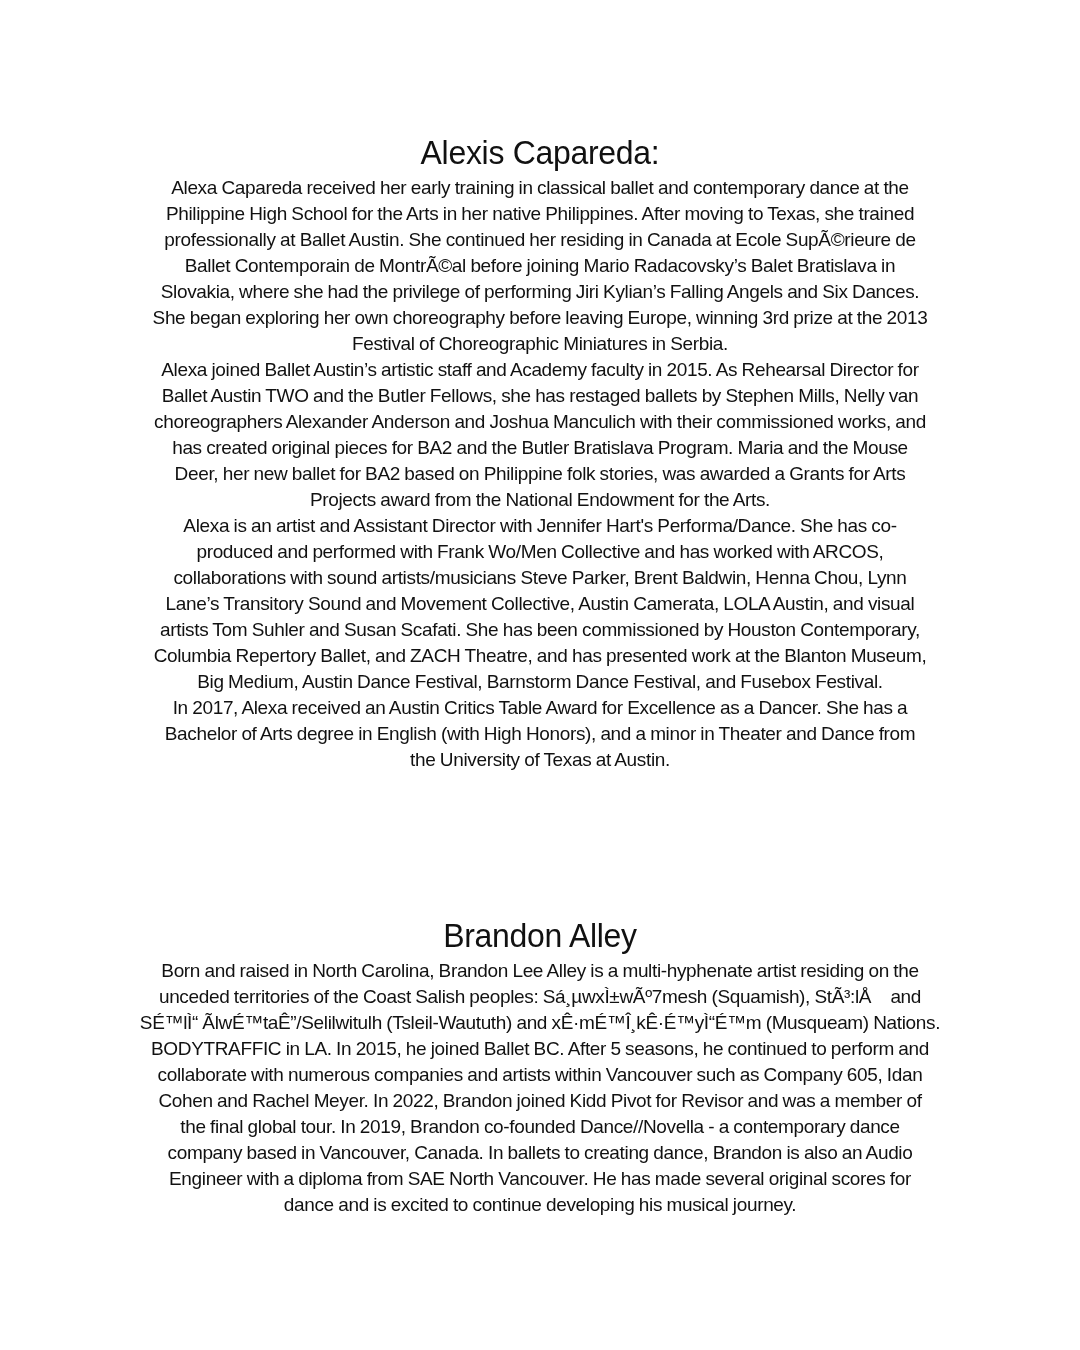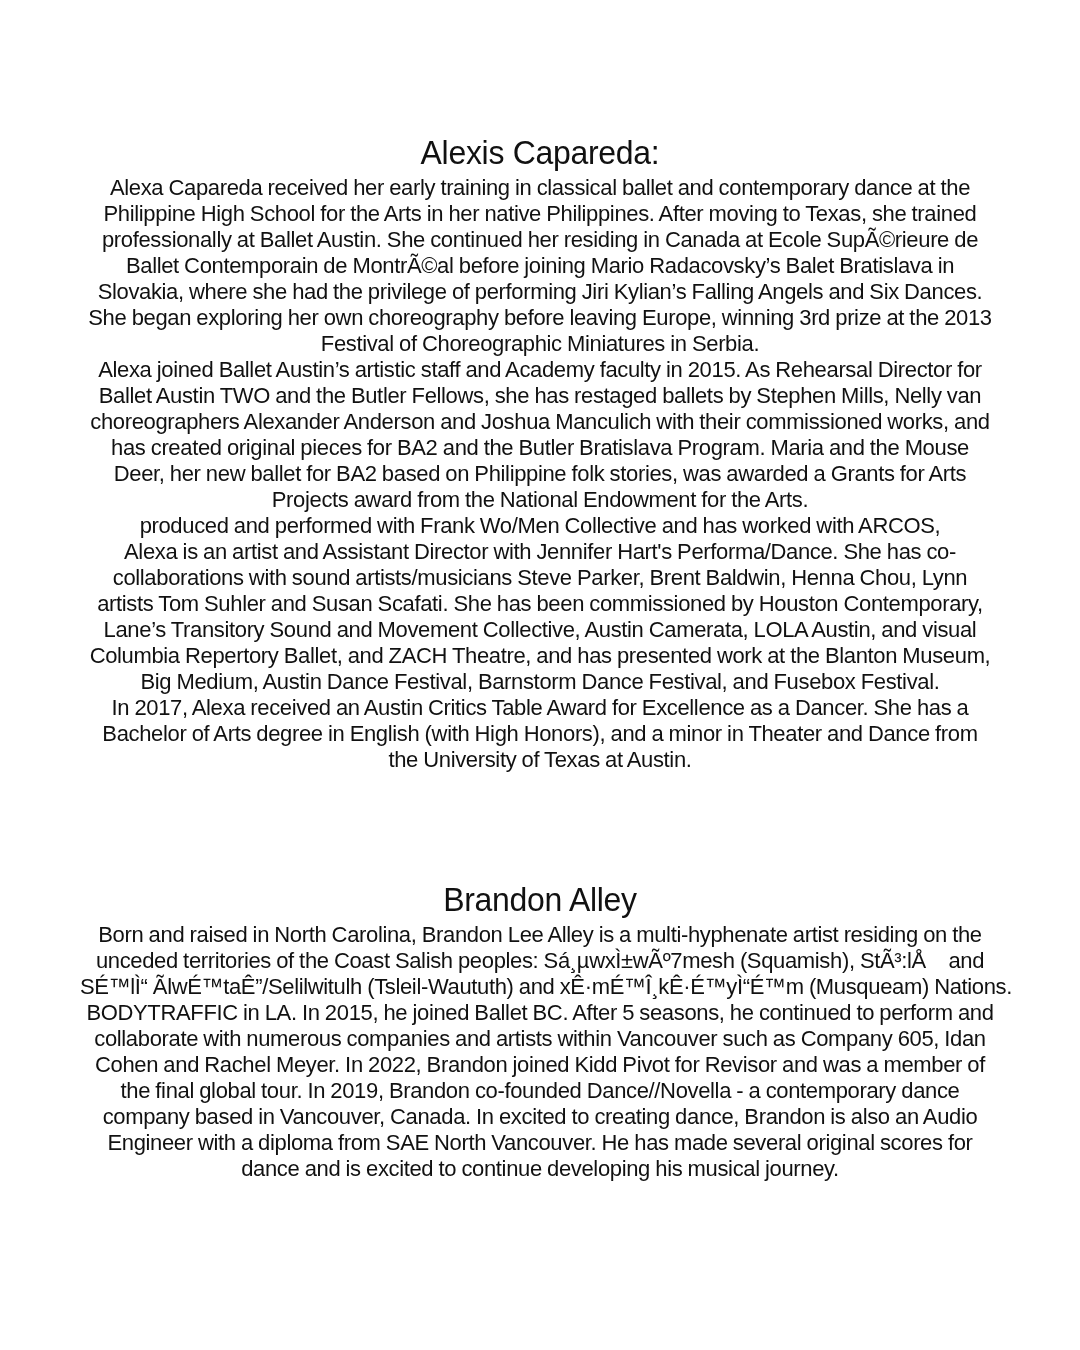--- a/index.html
+++ b/index.html
@@ -15,38 +15,38 @@
       color: #111111;
       font-family: "Liberation Sans", sans-serif;
     }
     .bio {
       position: absolute;
       left: 0;
       width: 1080px;
       text-align: center;
     }
     .bio-1 { top: 131px; }
-    .bio-2 { top: 878px; }
+    .bio-2 { top: 914px; }
     .bio-name {
       font-family: "Liberation Sans", sans-serif;
       font-size: 34px;
       font-weight: 400;
       line-height: 42px;
       margin: 0 0 2px 0;
       letter-spacing: -0.3px;
       transform: scaleX(0.94);
       transform-origin: center;
     }
     .bio-body {
       width: 920px;
       margin: 0 auto;
     }
     .bio-para {
       margin: 0;
-      font-size: 22px;
+      font-size: 19px;
       line-height: 26px;
       letter-spacing: -0.35px;
       word-spacing: -0.5px;
     }
     .line {
       display: block;
       white-space: nowrap;
     }
   </style>
 </head>
@@ -66,25 +66,25 @@
     </p>
     <p class="bio-para">
       <span class="line" style="display: block; width: 920px; margin-left: auto; margin-right: auto;">Alexa joined Ballet Austin’s artistic staff and Academy faculty in 2015. As Rehearsal Director for</span>
       <span class="line" style="display: block; width: 920px; margin-left: auto; margin-right: auto;">Ballet Austin TWO and the Butler Fellows, she has restaged ballets by Stephen Mills, Nelly van</span>
       <span class="line" style="display: block; width: 920px; margin-left: auto; margin-right: auto;">choreographers Alexander Anderson and Joshua Manculich with their commissioned works, and</span>
       <span class="line" style="display: block; width: 920px; margin-left: auto; margin-right: auto;">has created original pieces for BA2 and the Butler Bratislava Program. Maria and the Mouse</span>
       <span class="line" style="display: block; width: 920px; margin-left: auto; margin-right: auto;">Deer, her new ballet for BA2 based on Philippine folk stories, was awarded a Grants for Arts</span>
       <span class="line" style="display: block; width: 920px; margin-left: auto; margin-right: auto;">Projects award from the National Endowment for the Arts.</span>
     </p>
     <p class="bio-para">
+      <span class="line" style="display: block; width: 920px; margin-left: auto; margin-right: auto;">Alexa is an artist and Assistant Director with Jennifer Hart's Performa/Dance. She has co-</span>
       <span class="line" style="display: block; width: 920px; margin-left: auto; margin-right: auto;">produced and performed with Frank Wo/Men Collective and has worked with ARCOS,</span>
-      <span class="line" style="display: block; width: 920px; margin-left: auto; margin-right: auto;">Alexa is an artist and Assistant Director with Jennifer Hart's Performa/Dance. She has co-</span>
       <span class="line" style="display: block; width: 920px; margin-left: auto; margin-right: auto;">collaborations with sound artists/musicians Steve Parker, Brent Baldwin, Henna Chou, Lynn</span>
+      <span class="line" style="display: block; width: 920px; margin-left: auto; margin-right: auto;">Lane’s Transitory Sound and Movement Collective, Austin Camerata, LOLA Austin, and visual</span>
       <span class="line" style="display: block; width: 920px; margin-left: auto; margin-right: auto;">artists Tom Suhler and Susan Scafati. She has been commissioned by Houston Contemporary,</span>
-      <span class="line" style="display: block; width: 920px; margin-left: auto; margin-right: auto;">Lane’s Transitory Sound and Movement Collective, Austin Camerata, LOLA Austin, and visual</span>
       <span class="line" style="display: block; width: 920px; margin-left: auto; margin-right: auto;">Columbia Repertory Ballet, and ZACH Theatre, and has presented work at the Blanton Museum,</span>
       <span class="line" style="display: block; width: 920px; margin-left: auto; margin-right: auto;">Big Medium, Austin Dance Festival, Barnstorm Dance Festival, and Fusebox Festival.</span>
     </p>
     <p class="bio-para">
       <span class="line" style="display: block; width: 920px; margin-left: auto; margin-right: auto;">In 2017, Alexa received an Austin Critics Table Award for Excellence as a Dancer. She has a</span>
       <span class="line" style="display: block; width: 920px; margin-left: auto; margin-right: auto;">Bachelor of Arts degree in English (with High Honors), and a minor in Theater and Dance from</span>
       <span class="line" style="display: block; width: 920px; margin-left: auto; margin-right: auto;">the University of Texas at Austin.</span>
     </p>
   </div>
 </section>
@@ -93,18 +93,18 @@
   <h1 class="bio-name">Brandon Alley</h1>
   <div class="bio-body">
     <p class="bio-para">
       <span class="line" style="display: block; width: 920px; margin-left: auto; margin-right: auto;">Born and raised in North Carolina, Brandon Lee Alley is a multi-hyphenate artist residing on the</span>
       <span class="line" style="display: block; width: 920px; margin-left: auto; margin-right: auto;">unceded territories of the Coast Salish peoples: Sá¸µwxÌ±wÃº7mesh (Squamish), StÃ³:lÅ and</span>
       <span class="line" style="display: block; width: 920px; margin-left: auto; margin-right: auto;">SÉ™lÌ“ ÃlwÉ™taÊ”/Selilwitulh (Tsleil-Waututh) and xÊ·mÉ™Î¸kÊ·É™yÌ“É™m (Musqueam) Nations.</span>
       <span class="line" style="display: block; width: 920px; margin-left: auto; margin-right: auto;">BODYTRAFFIC in LA. In 2015, he joined Ballet BC. After 5 seasons, he continued to perform and</span>
       <span class="line" style="display: block; width: 920px; margin-left: auto; margin-right: auto;">collaborate with numerous companies and artists within Vancouver such as Company 605, Idan</span>
       <span class="line" style="display: block; width: 920px; margin-left: auto; margin-right: auto;">Cohen and Rachel Meyer. In 2022, Brandon joined Kidd Pivot for Revisor and was a member of</span>
       <span class="line" style="display: block; width: 920px; margin-left: auto; margin-right: auto;">the final global tour. In 2019, Brandon co-founded Dance//Novella - a contemporary dance</span>
-      <span class="line" style="display: block; width: 920px; margin-left: auto; margin-right: auto;">company based in Vancouver, Canada. In excited to creating dance, Brandon is also an Audio</span>
+      <span class="line" style="display: block; width: 920px; margin-left: auto; margin-right: auto;">company based in Vancouver, Canada. In ballets to creating dance, Brandon is also an Audio</span>
       <span class="line" style="display: block; width: 920px; margin-left: auto; margin-right: auto;">Engineer with a diploma from SAE North Vancouver. He has made several original scores for</span>
       <span class="line" style="display: block; width: 920px; margin-left: auto; margin-right: auto;">dance and is excited to continue developing his musical journey.</span>
     </p>
   </div>
 </section>
 
 </body></html>

